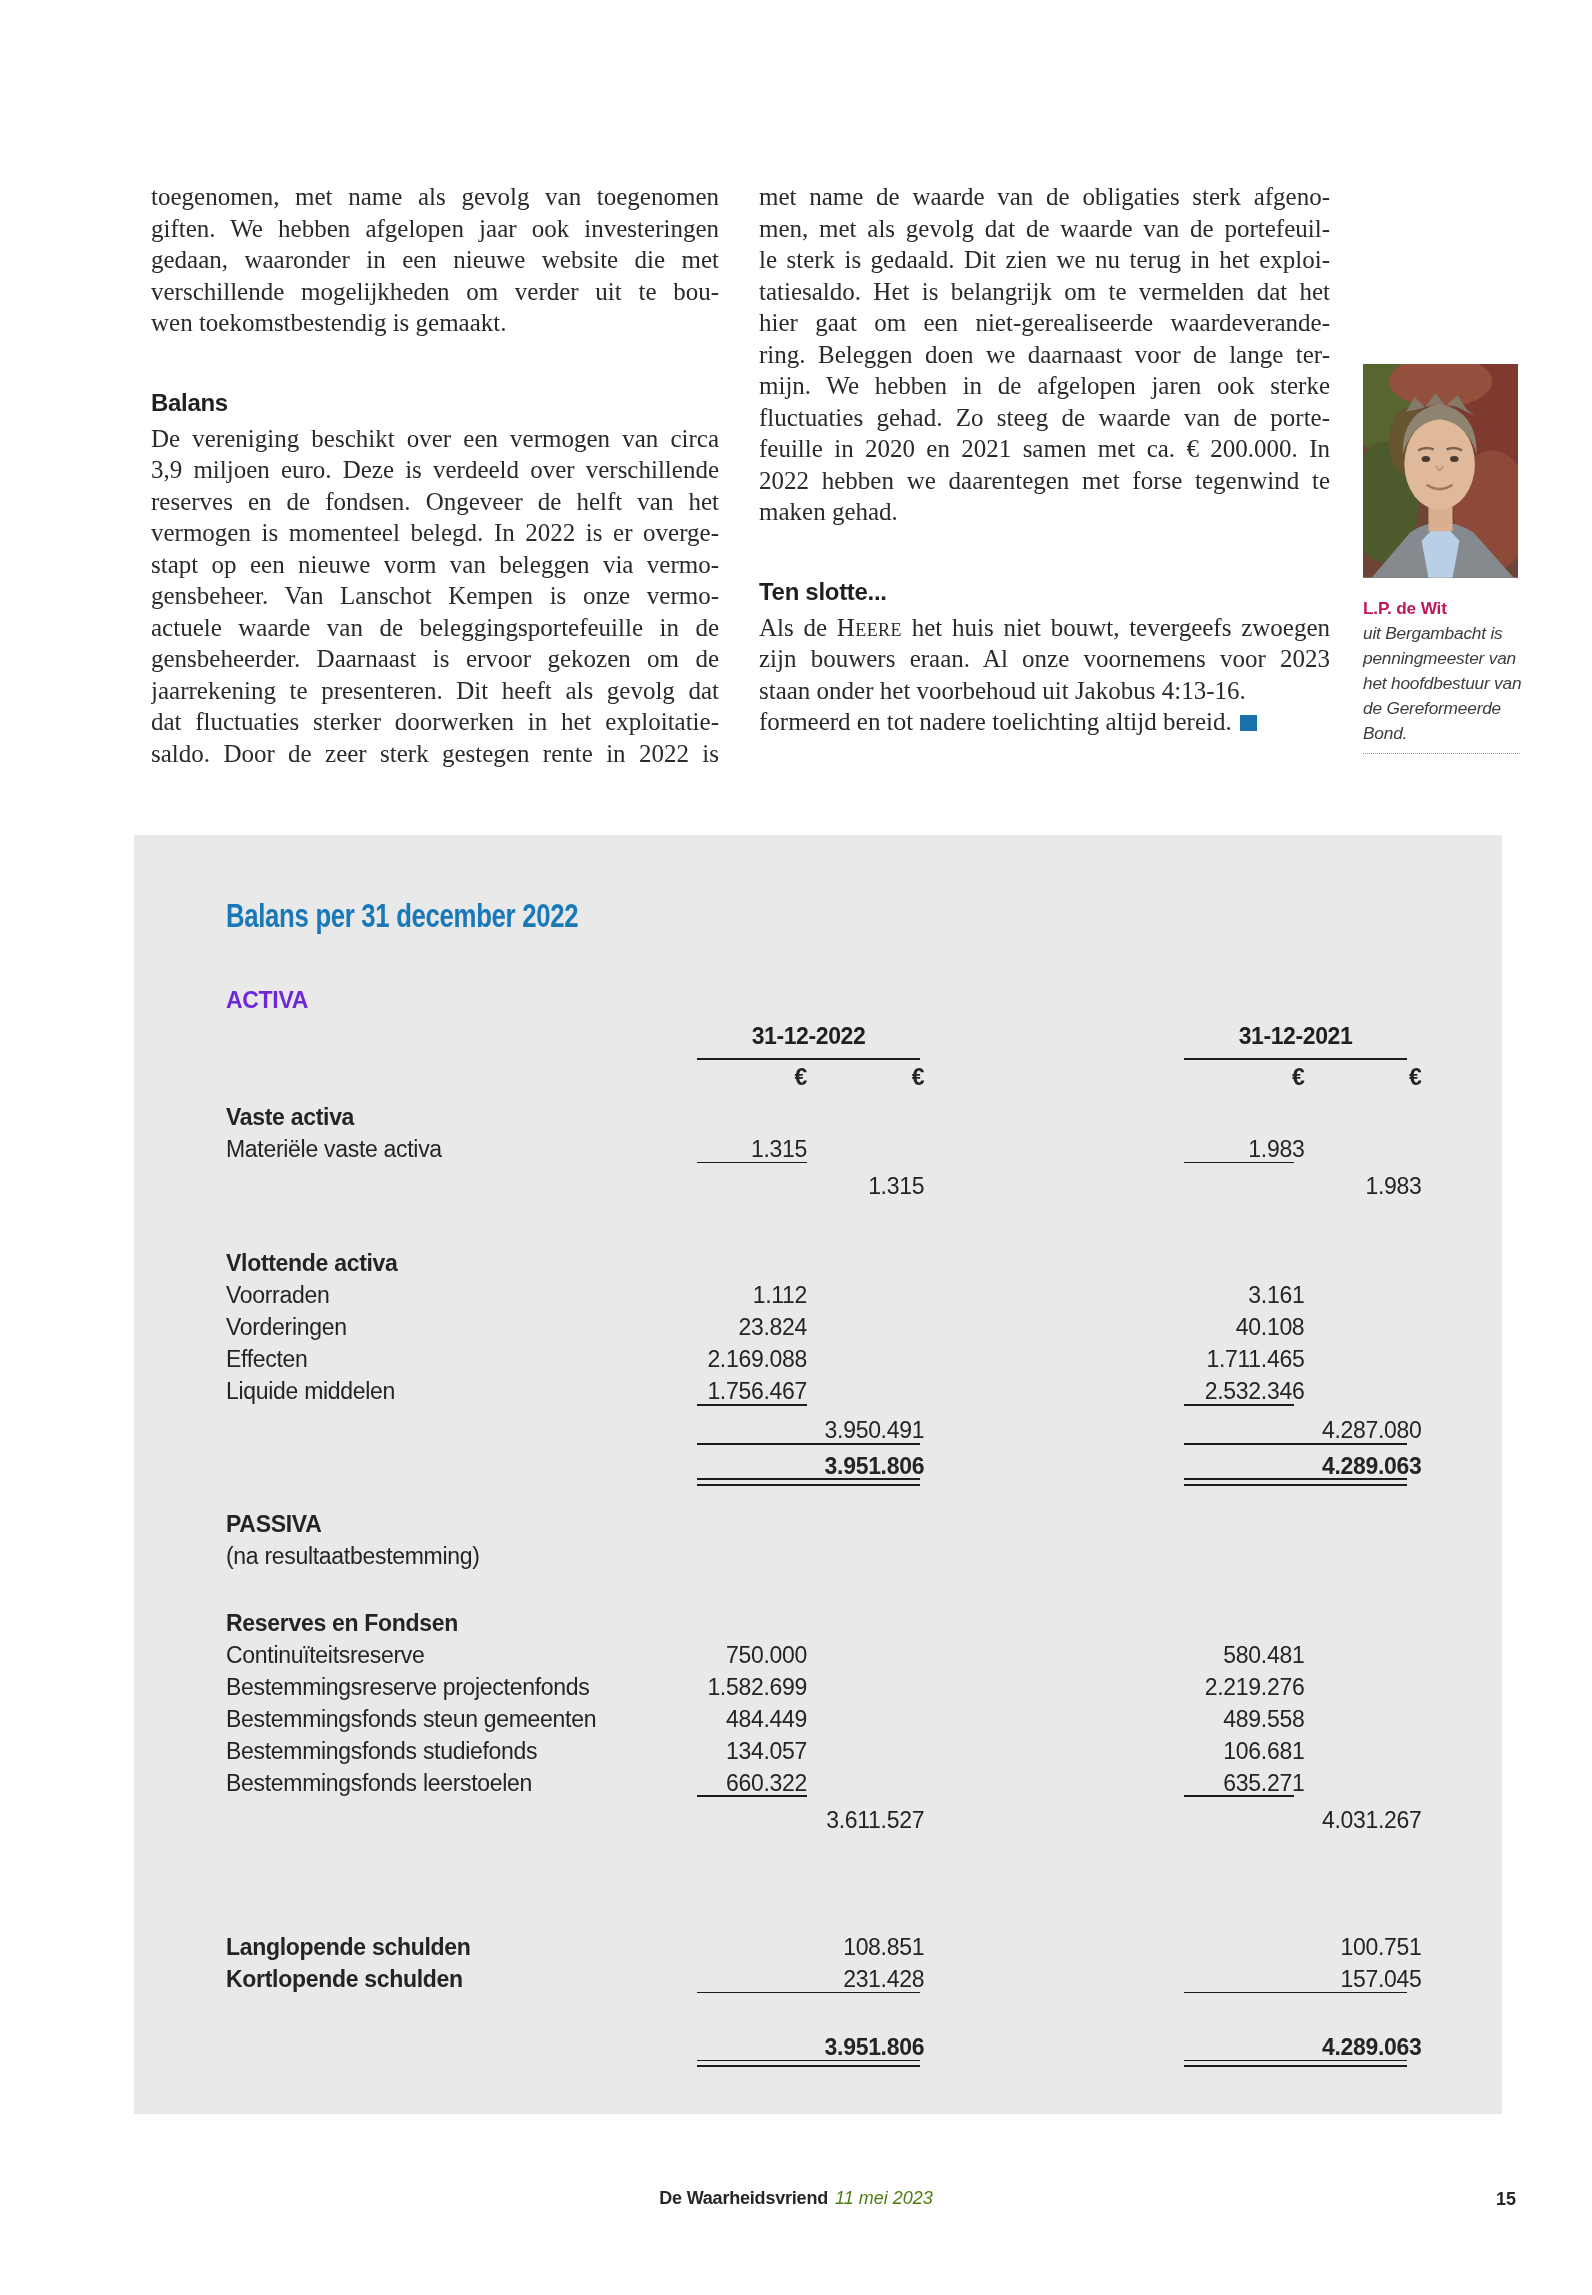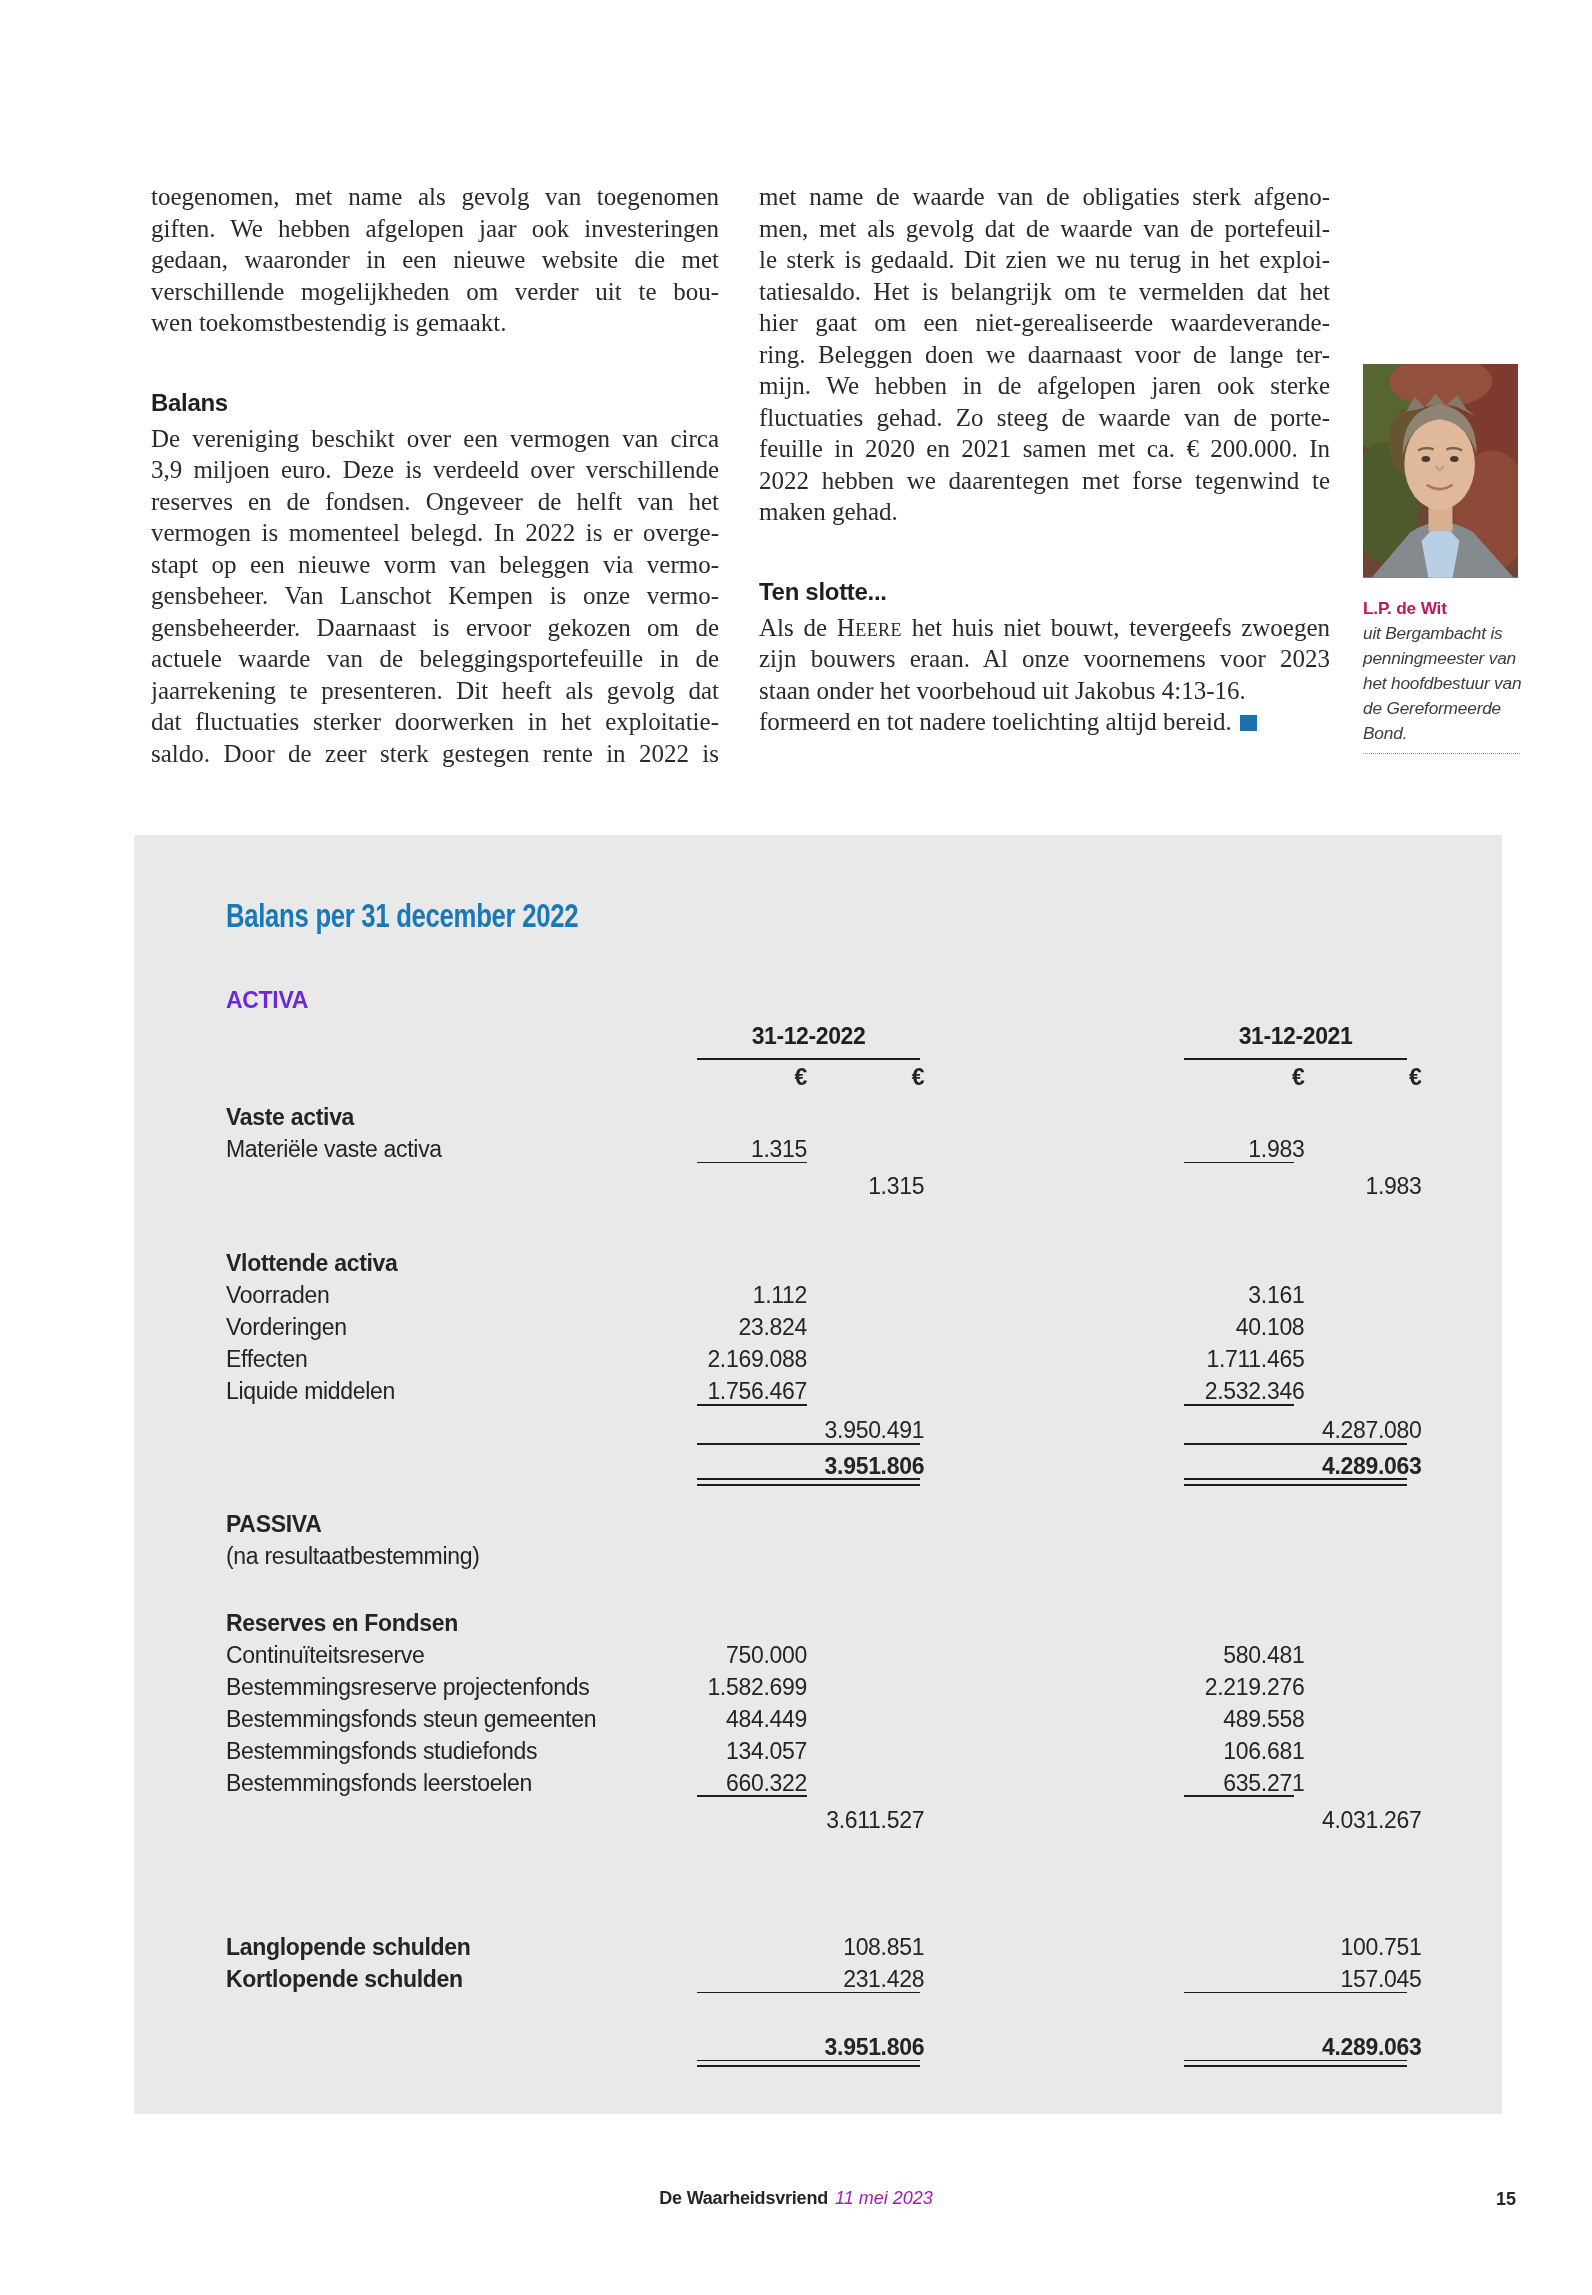--- a/index.html
+++ b/index.html
@@ -51,21 +51,21 @@
   .b{font-weight:700;}
   .rl{position:absolute;height:1.7px;background:#1c1c1c;bottom:1.7px;}
   .ri22{left:563px;width:110px;} .ri21{left:1050px;width:110px;}
   .rg22{left:563px;width:223px;} .rg21{left:1050px;width:223px;}
   .d1{bottom:1.7px;} .d2{bottom:-4.3px;}
 
   
   .footer{position:absolute;left:0;top:2188px;width:100%;text-align:center;
           font-family:"Liberation Sans",sans-serif;font-size:18px;color:#262626;}
   .f-brand{font-weight:700;letter-spacing:-0.2px;}
-  .f-date{font-style:italic;margin-left:7px;color:#a21caf;}
+  .f-date{font-style:italic;margin-left:7px;color:#4d7c0f;}
   .pagenum{position:absolute;right:76px;top:2189px;font-family:"Liberation Sans",sans-serif;
            font-weight:700;font-size:18px;color:#262626;}
 </style>
 </head>
 <body>
 
 <div class="page">
 
   <div class="col col-left">
     <div>
@@ -76,22 +76,22 @@
       </div>
     <div class="bl">wen toekomstbestendig is gemaakt.</div>
     <div class="col-heading">Balans</div>
     <div>
         <div class="bl just">De vereniging beschikt over een vermogen van circa</div>
         <div class="bl just">3,9 miljoen euro. Deze is verdeeld over verschillende</div>
         <div class="bl just">reserves en de fondsen. Ongeveer de helft van het</div>
         <div class="bl just">vermogen is momenteel belegd. In 2022 is er overge-</div>
         <div class="bl just">stapt op een nieuwe vorm van beleggen via vermo-</div>
         <div class="bl just">gensbeheer. Van Lanschot Kempen is onze vermo-</div>
+        <div class="bl just">actuele waarde van de beleggingsportefeuille in de</div>
         <div class="bl just">gensbeheerder. Daarnaast is ervoor gekozen om de</div>
-        <div class="bl just">actuele waarde van de beleggingsportefeuille in de</div>
         <div class="bl just">jaarrekening te presenteren. Dit heeft als gevolg dat</div>
         <div class="bl just">dat fluctuaties sterker doorwerken in het exploitatie-</div>
         <div class="bl just">saldo. Door de zeer sterk gestegen rente in 2022 is</div>
       </div>
   </div>
 
   <div class="col col-right">
     <div>
         <div class="bl just">met name de waarde van de obligaties sterk afgeno-</div>
         <div class="bl just">men, met als gevolg dat de waarde van de portefeuil-</div>

